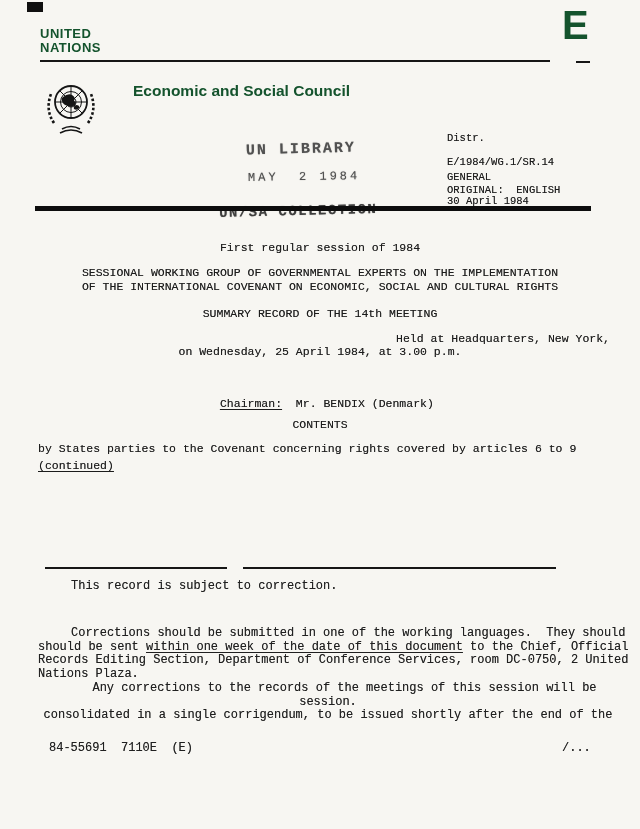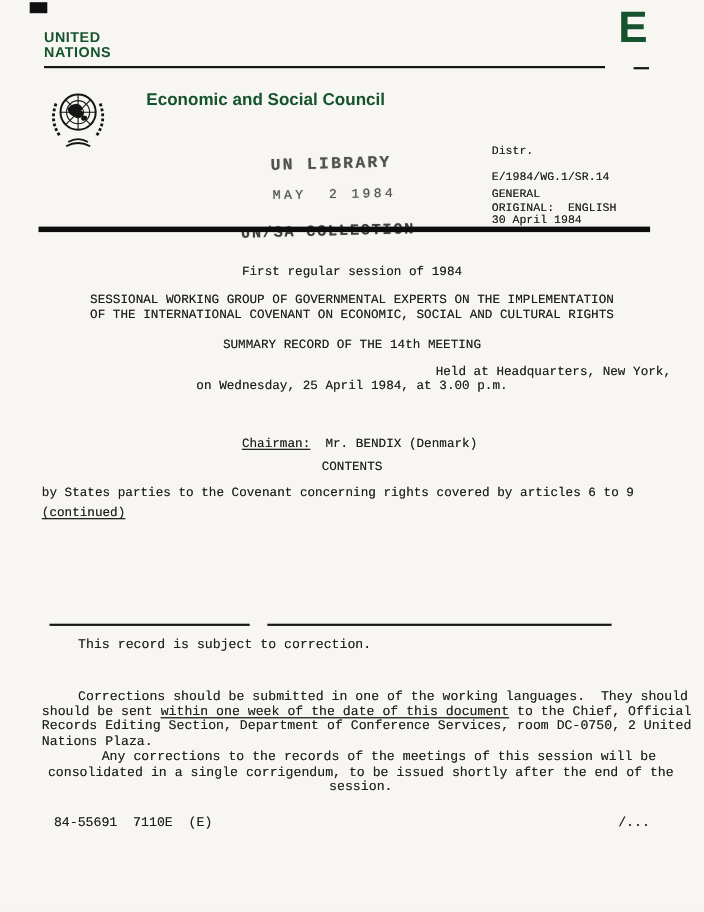--- a/index.html
+++ b/index.html
@@ -113,18 +113,18 @@
 
 <div class="abs" style="left:38px;top:606px;width:580px;margin-top:21px;">
   <div class="mono-sm fn-line indent">Corrections should be submitted in one of the working languages.  They should</div>
   <div class="mono-sm fn-line"><span>should be sent </span><span class="u">within one week of the date of this document</span><span> to the Chief, Official</span></div>
   <div class="mono-sm fn-line">Records Editing Section, Department of Conference Services, room DC-0750, 2 United</div>
   <div class="mono-sm fn-line">Nations Plaza.</div>
 </div>
 
 <div class="abs" style="left:38px;top:682px;width:580px;text-align:center;">
   <div class="mono-sm fn-line indent">Any corrections to the records of the meetings of this session will be</div>
+  <div class="mono-sm fn-line">session.</div>
   <div class="mono-sm fn-line">consolidated in a single corrigendum, to be issued shortly after the end of the</div>
-  <div class="mono-sm fn-line">session.</div>
 </div>
 
 <div class="abs mono-sm" style="left:38px;top:742px;margin-left:11px;">84-55691  7110E  (E)</div>
 <div class="abs mono-sm" style="left:562px;top:742px;">/...</div>
 
 </body></html>

